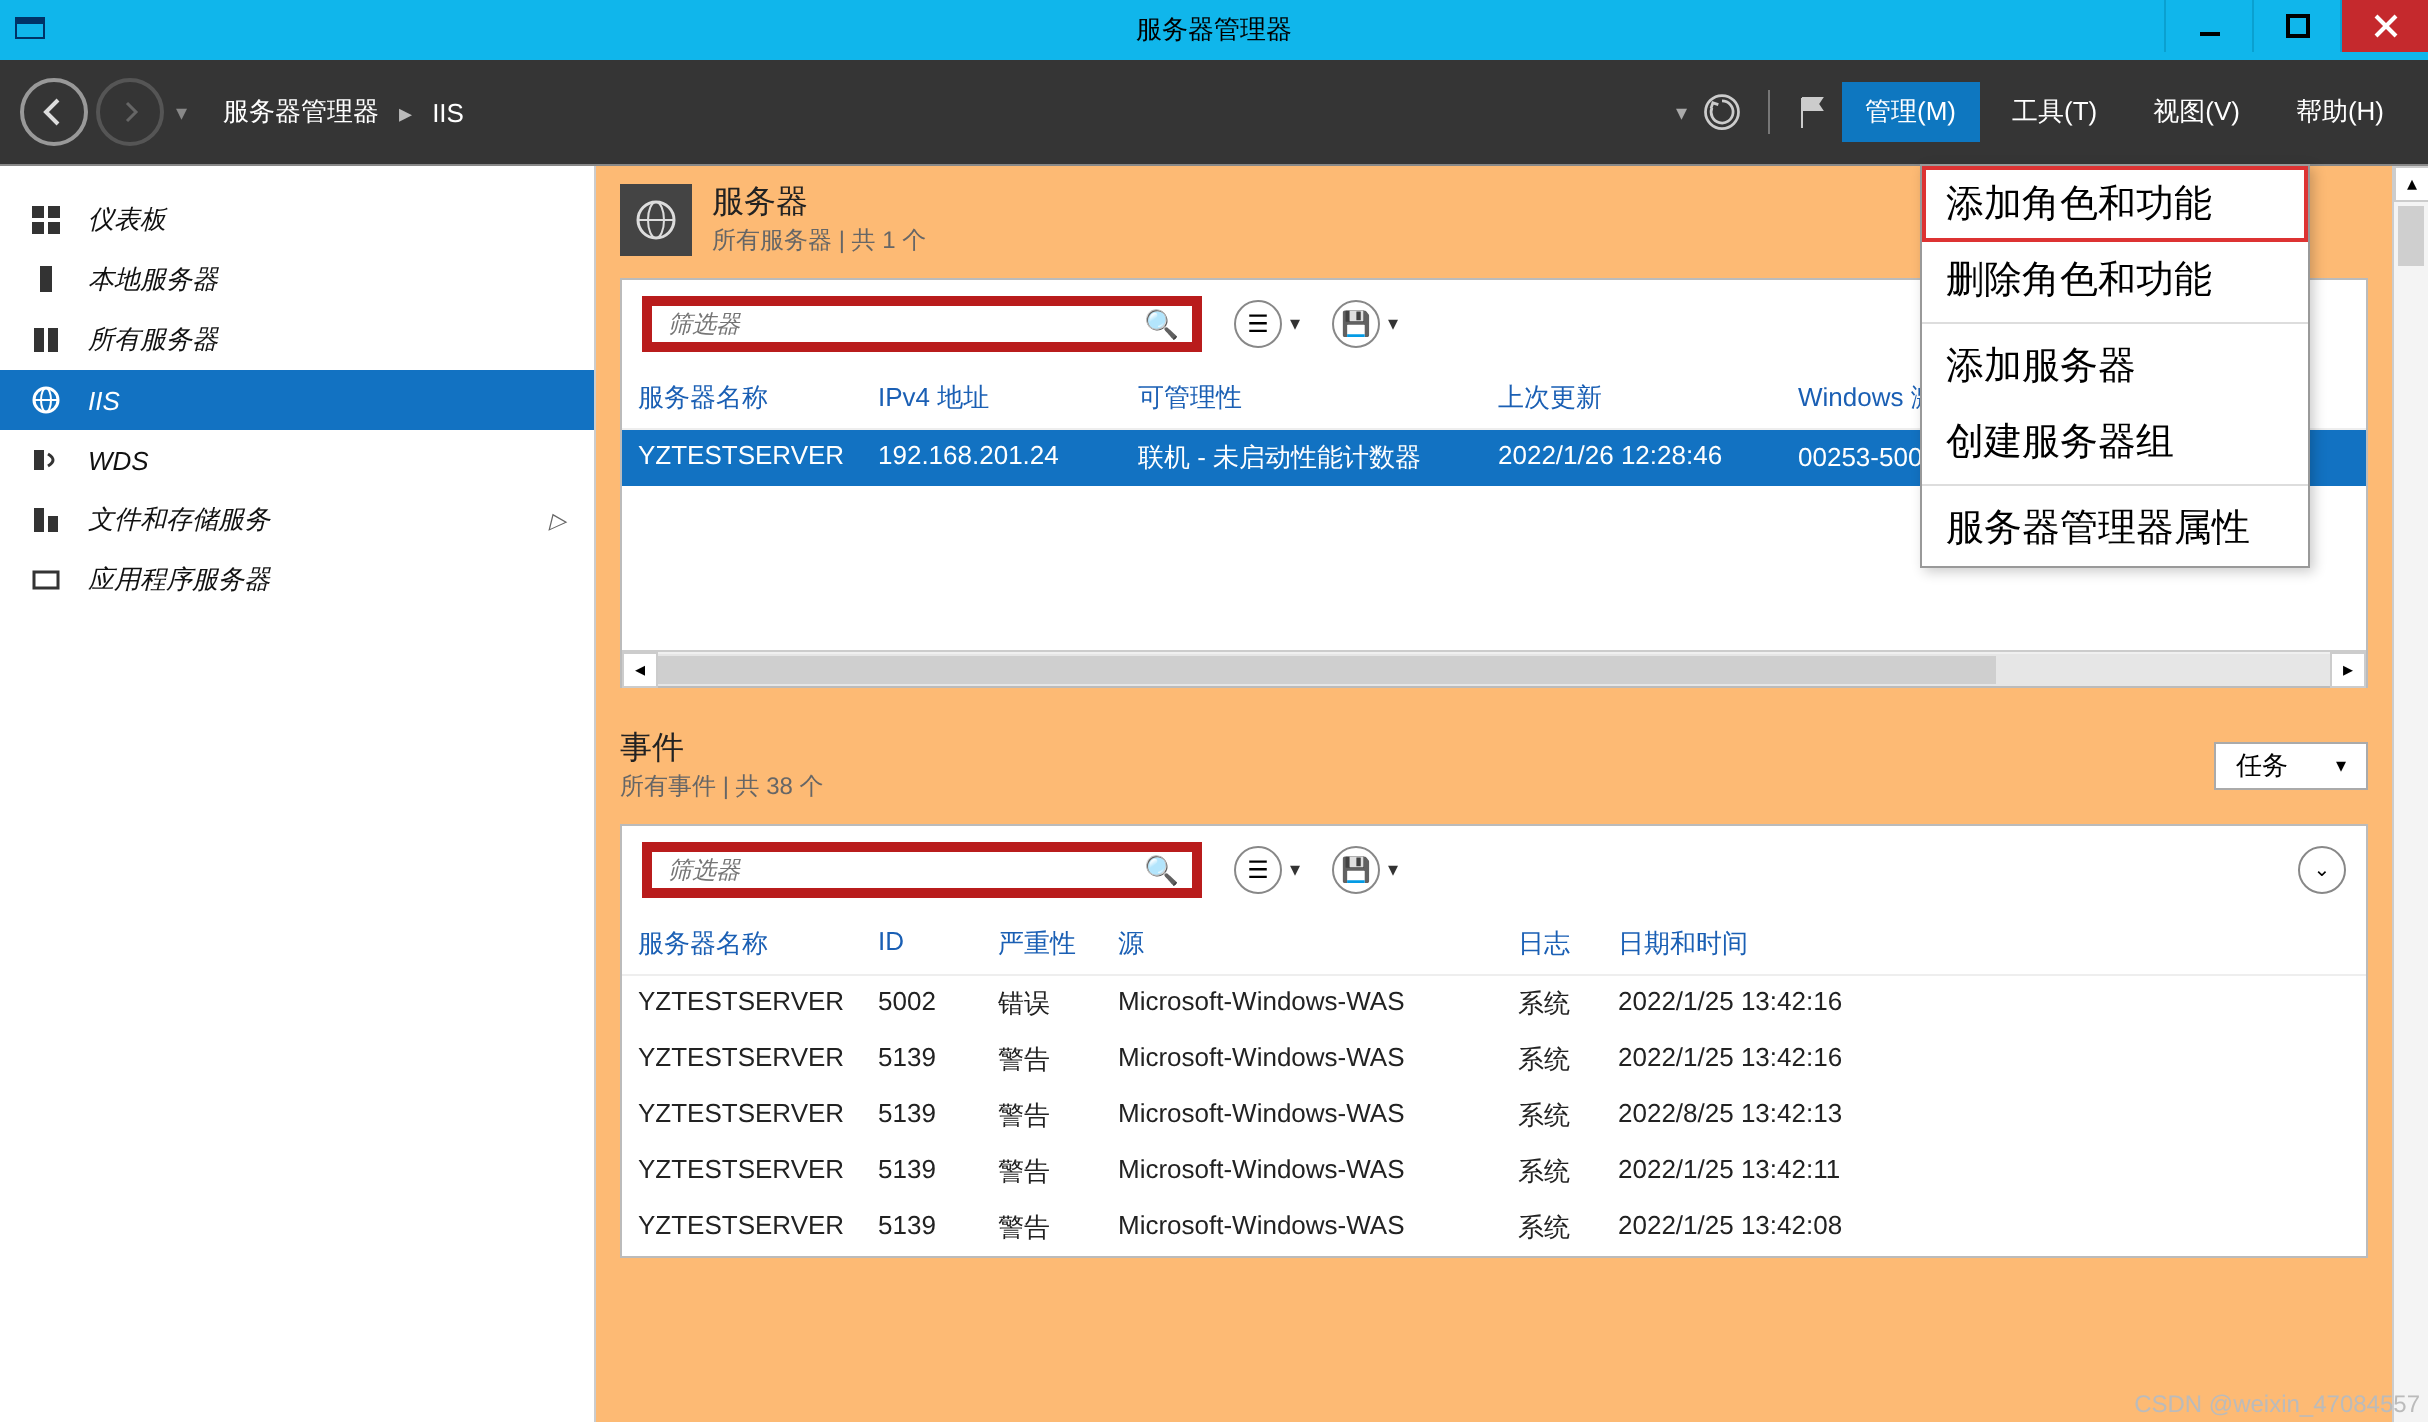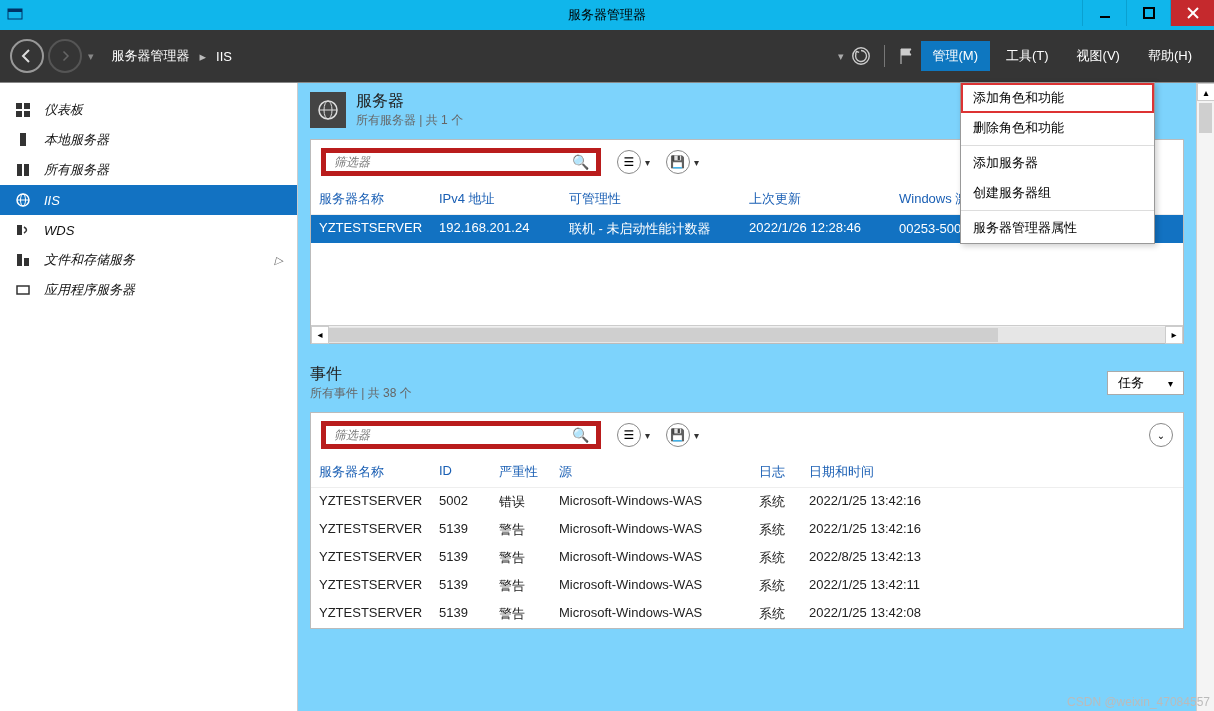--- a/index.html
+++ b/index.html
@@ -29,25 +29,25 @@
 .menuitem.active { background: #0e77c0; }
 
 
 .body { display:flex; height: calc(711px - 82px); border-top:1px solid #888; position:relative;}
 .sidebar { width: 298px; background:#fff; border-right:1px solid #ccc; padding-top:12px;}
 .sb-item { display:flex; align-items:center; padding:6px 14px; gap:12px; color:#111; font-size:14px;font-style:italic;}
 .sb-item .ico { width:18px; height:18px; display:flex; align-items:center; justify-content:center; color:#333;}
 .sb-item.active { background:#1272c2; color:#fff; }
 .sb-item.active .ico { color:#fff; }
 .sb-item .chev { margin-left:auto; color:#666; font-size:11px;}
-.main { flex:1; background:#7dd3fc; padding:0; overflow:hidden; position:relative; padding-right:18px;}
+.main { flex:1; background:#fdba74; padding:0; overflow:hidden; position:relative; padding-right:18px;}
 
 
 .dropdown { position:absolute; top:82px; right:59px; width:195px; background:#fff; border:1px solid #999; box-shadow:2px 2px 6px rgba(0,0,0,.2); z-index:10;}
-.dd-item { padding:6px 12px; font-size:13px; color:#000;}
+.dd-item { padding:6px 12px; font-size:19px; color:#000;}
 .dd-item.highlight { outline:2px solid #dd3333; outline-offset:-2px;}
 .dd-sep { height:1px; background:#ddd; margin:2px 0;}
 
 
 .section { padding:8px 12px 4px 12px; }
 .sec-head { display:flex; align-items:center; gap:10px; }
 .sec-icon { width:36px; height:36px; background:#444; display:flex; align-items:center; justify-content:center; }
 .sec-title { font-size:16px; color:#222; }
 .sec-sub { font-size:12px; color:#666; }
 .tasks-btn { margin-left:auto; border:1px solid #aaa; background:#fff; padding:2px 10px; display:flex; align-items:center; gap:24px; font-size:12px;}

